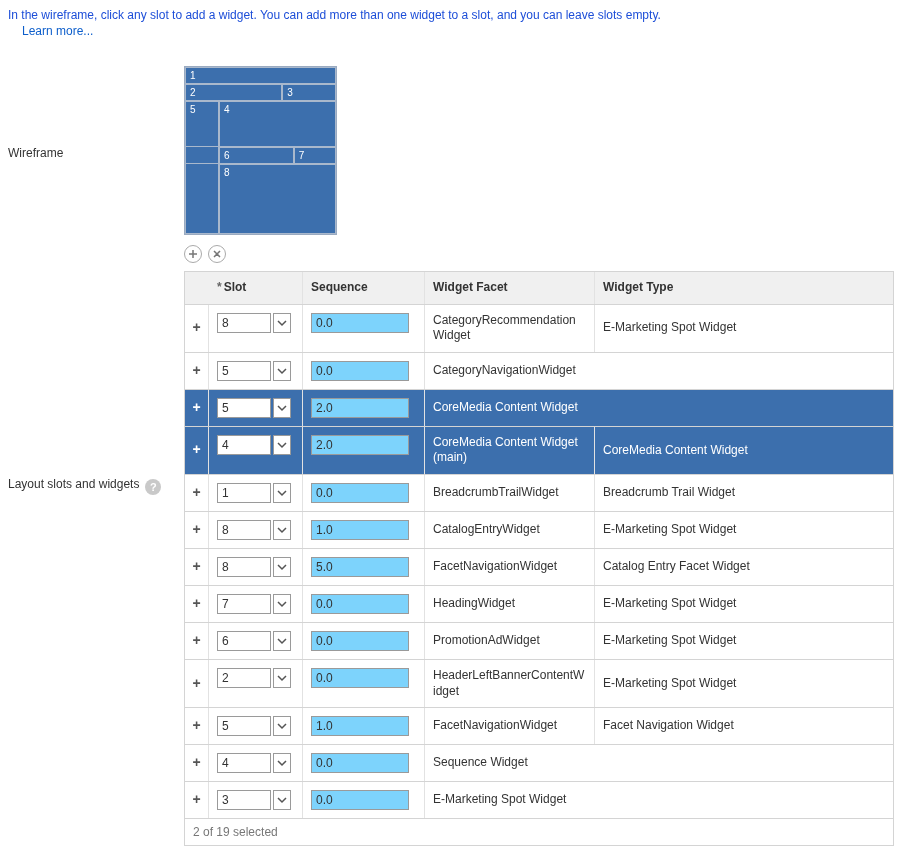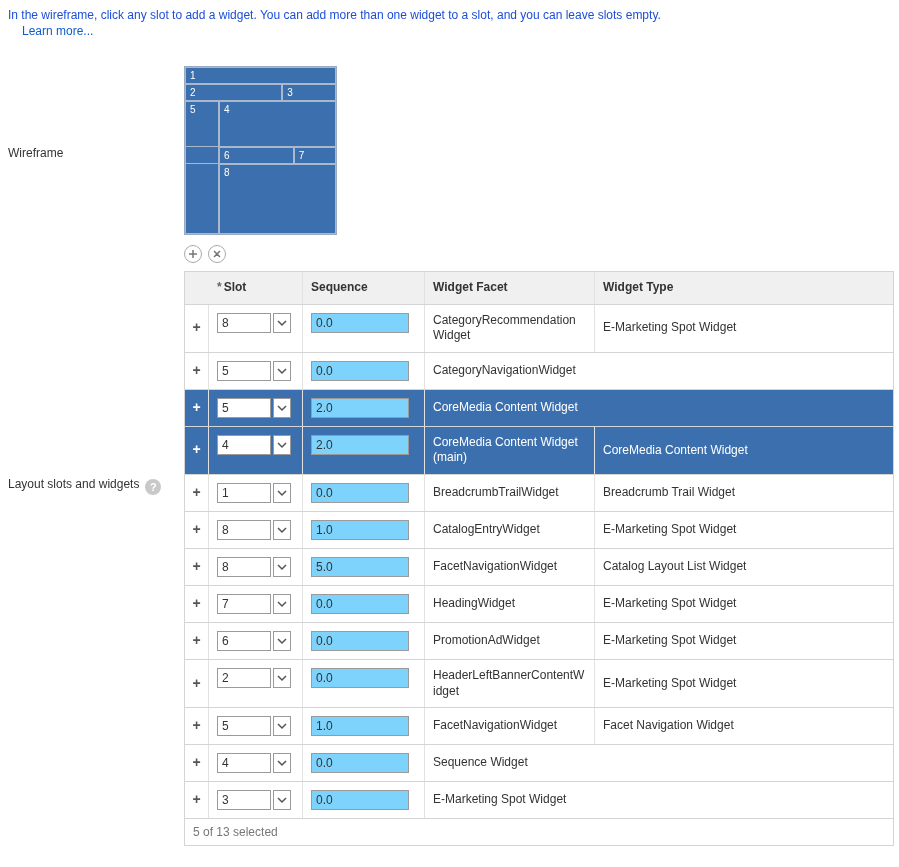--- a/index.html
+++ b/index.html
@@ -298,21 +298,21 @@
         <input class="slot-input" value="8" style="">
         <div class="slot-chevron">
           <svg viewBox="0 0 10 10">
                     <path d="M1 3l4 4 4-4" stroke="#555" stroke-width="1.5" fill="none"></path>
                   </svg>
         </div>
       </div>
     </div>
     <div class="c-seq"><input class="seq-input" value="5.0" style=""></div>
     <div class="c-name">FacetNavigationWidget</div>
-    <div class="c-type">Catalog Layout List Widget</div>
+    <div class="c-type">Catalog Entry Facet Widget</div>
   </div>
 
   <div class="trow">
     <div class="c-add">
               <span class="add-btn">+</span>
             </div>
     <div class="c-slot">
       <div class="slot-ctrl">
         <input class="slot-input" value="7" style="">
         <div class="slot-chevron">
@@ -414,15 +414,15 @@
                     <path d="M1 3l4 4 4-4" stroke="#555" stroke-width="1.5" fill="none"></path>
                   </svg>
         </div>
       </div>
     </div>
     <div class="c-seq"><input class="seq-input" value="0.0" style=""></div>
     <div class="c-type">E-Marketing Spot Widget</div>
   </div>
 </div>
     </div>
-    <div class="footer">5 of 13 selected</div>
+    <div class="footer">2 of 19 selected</div>
   </div>
 </div>
 
 </body></html>

